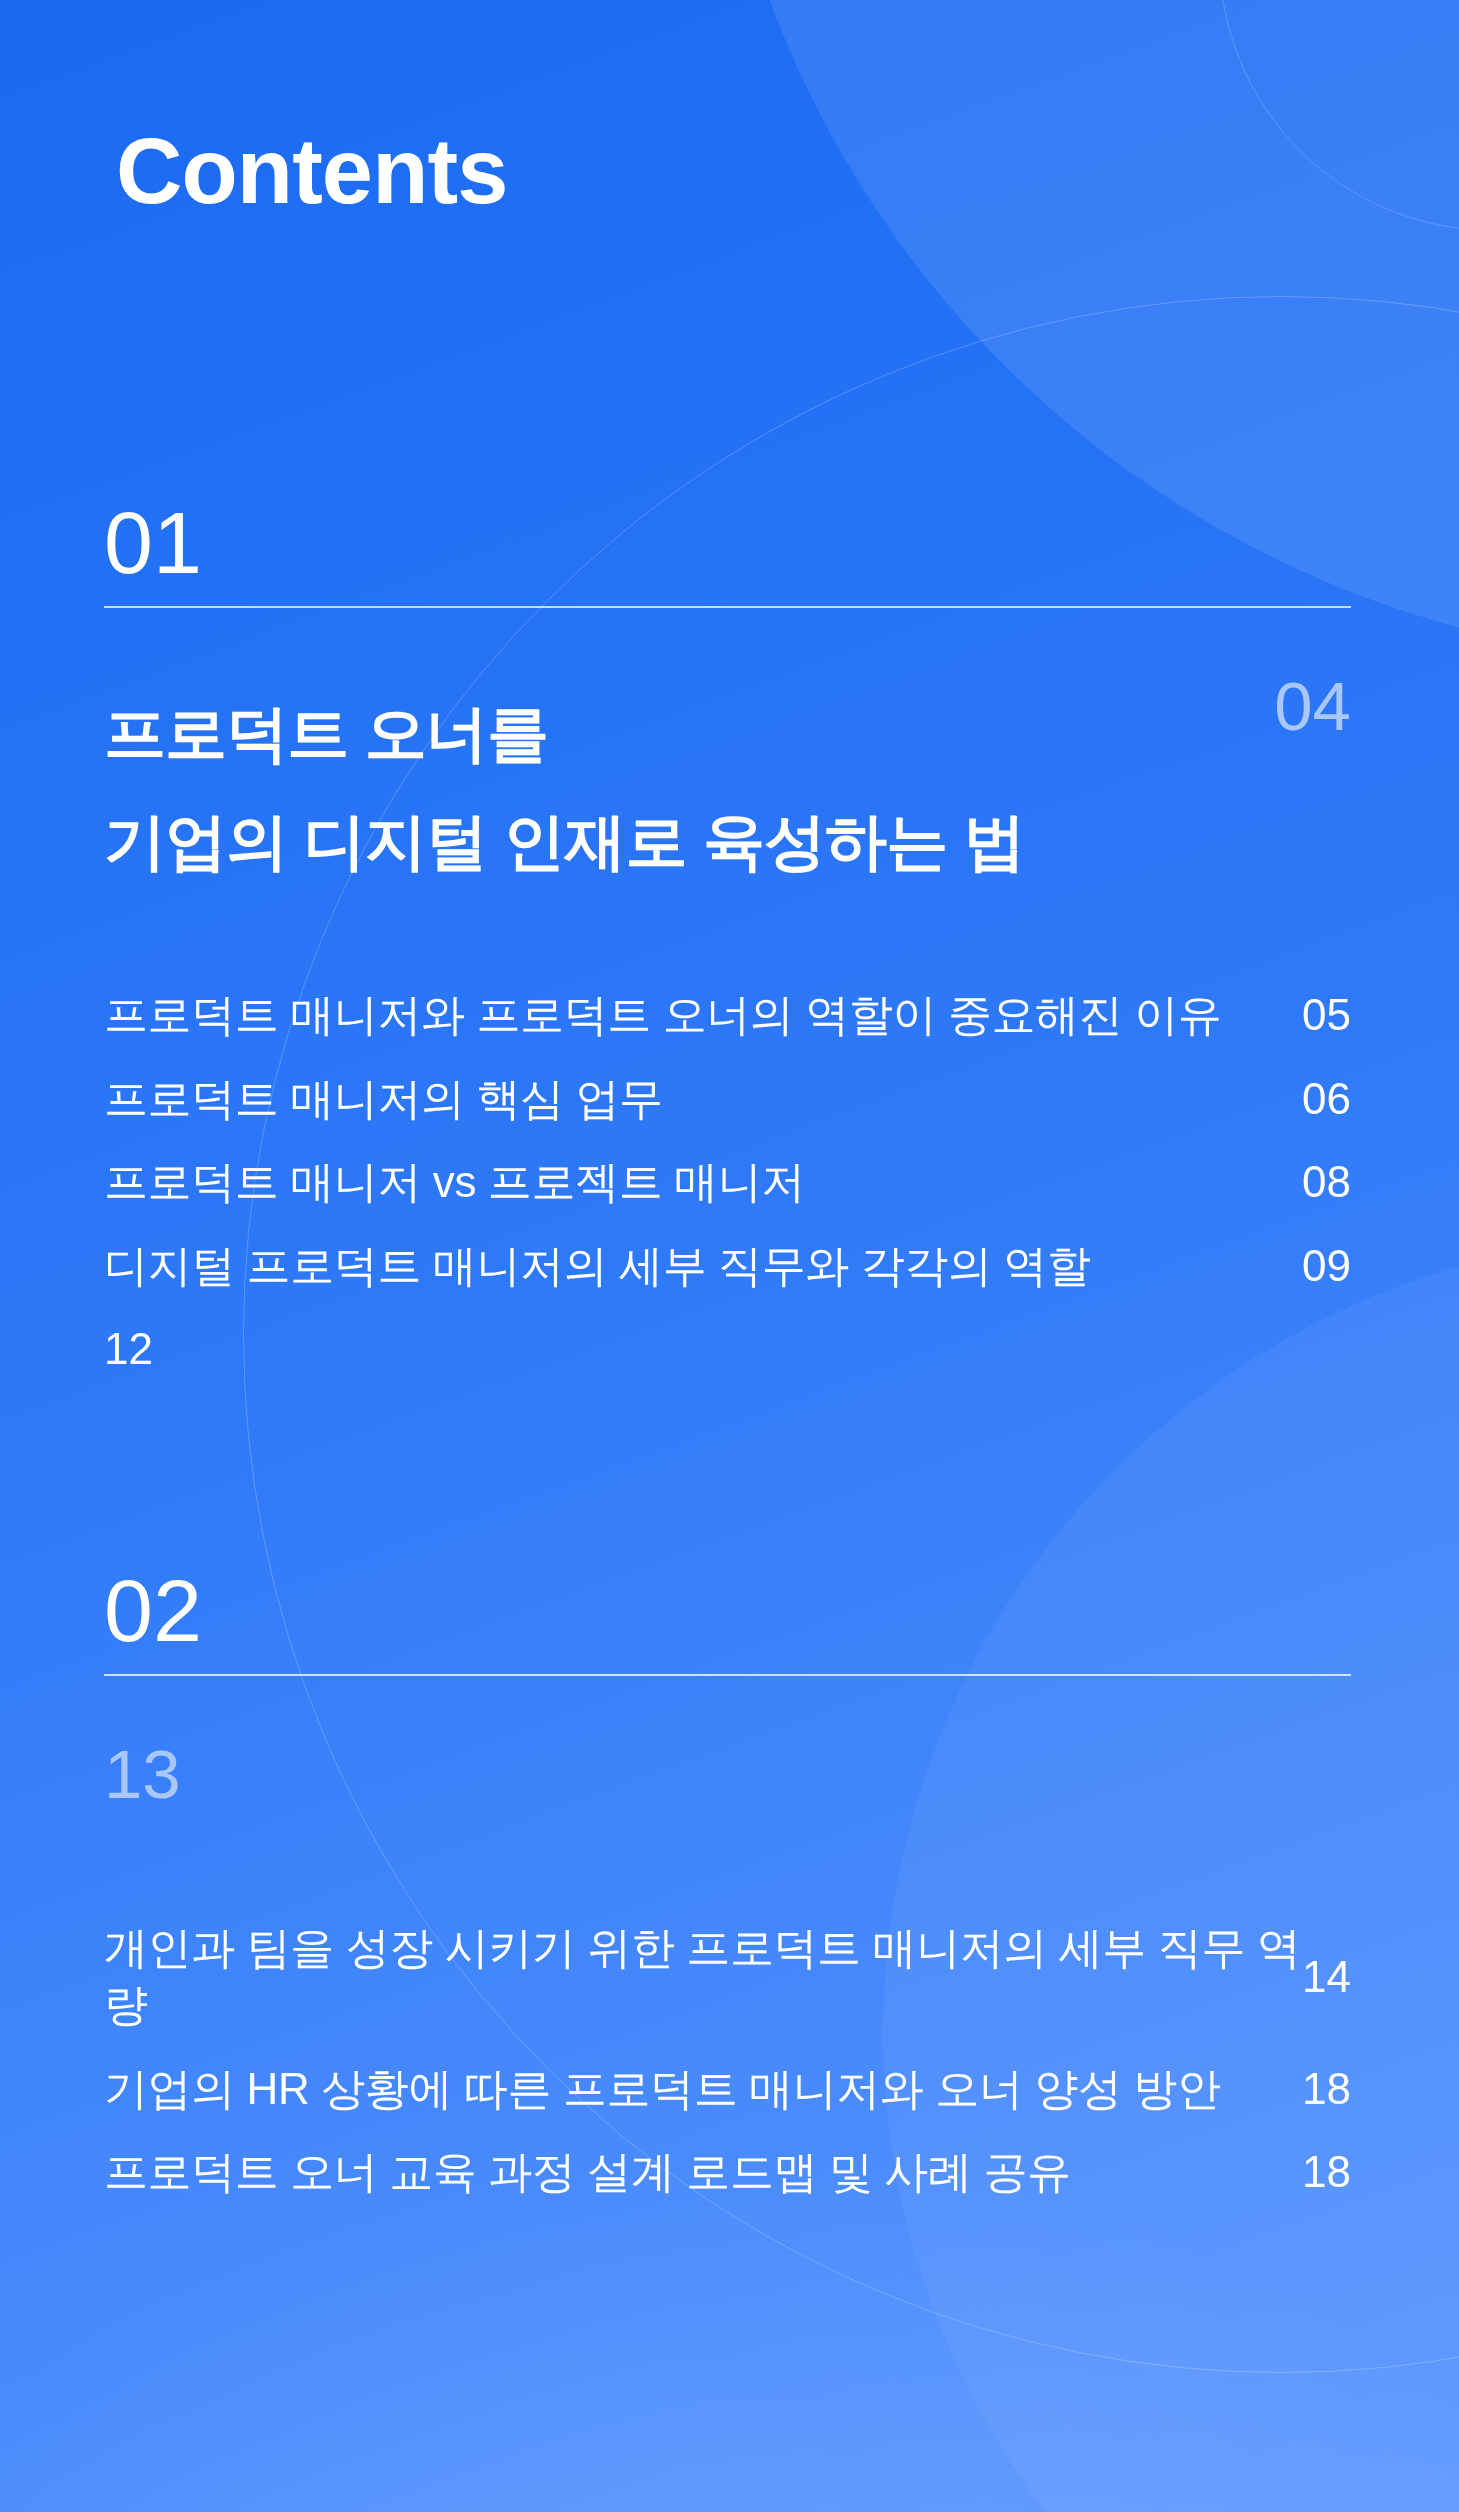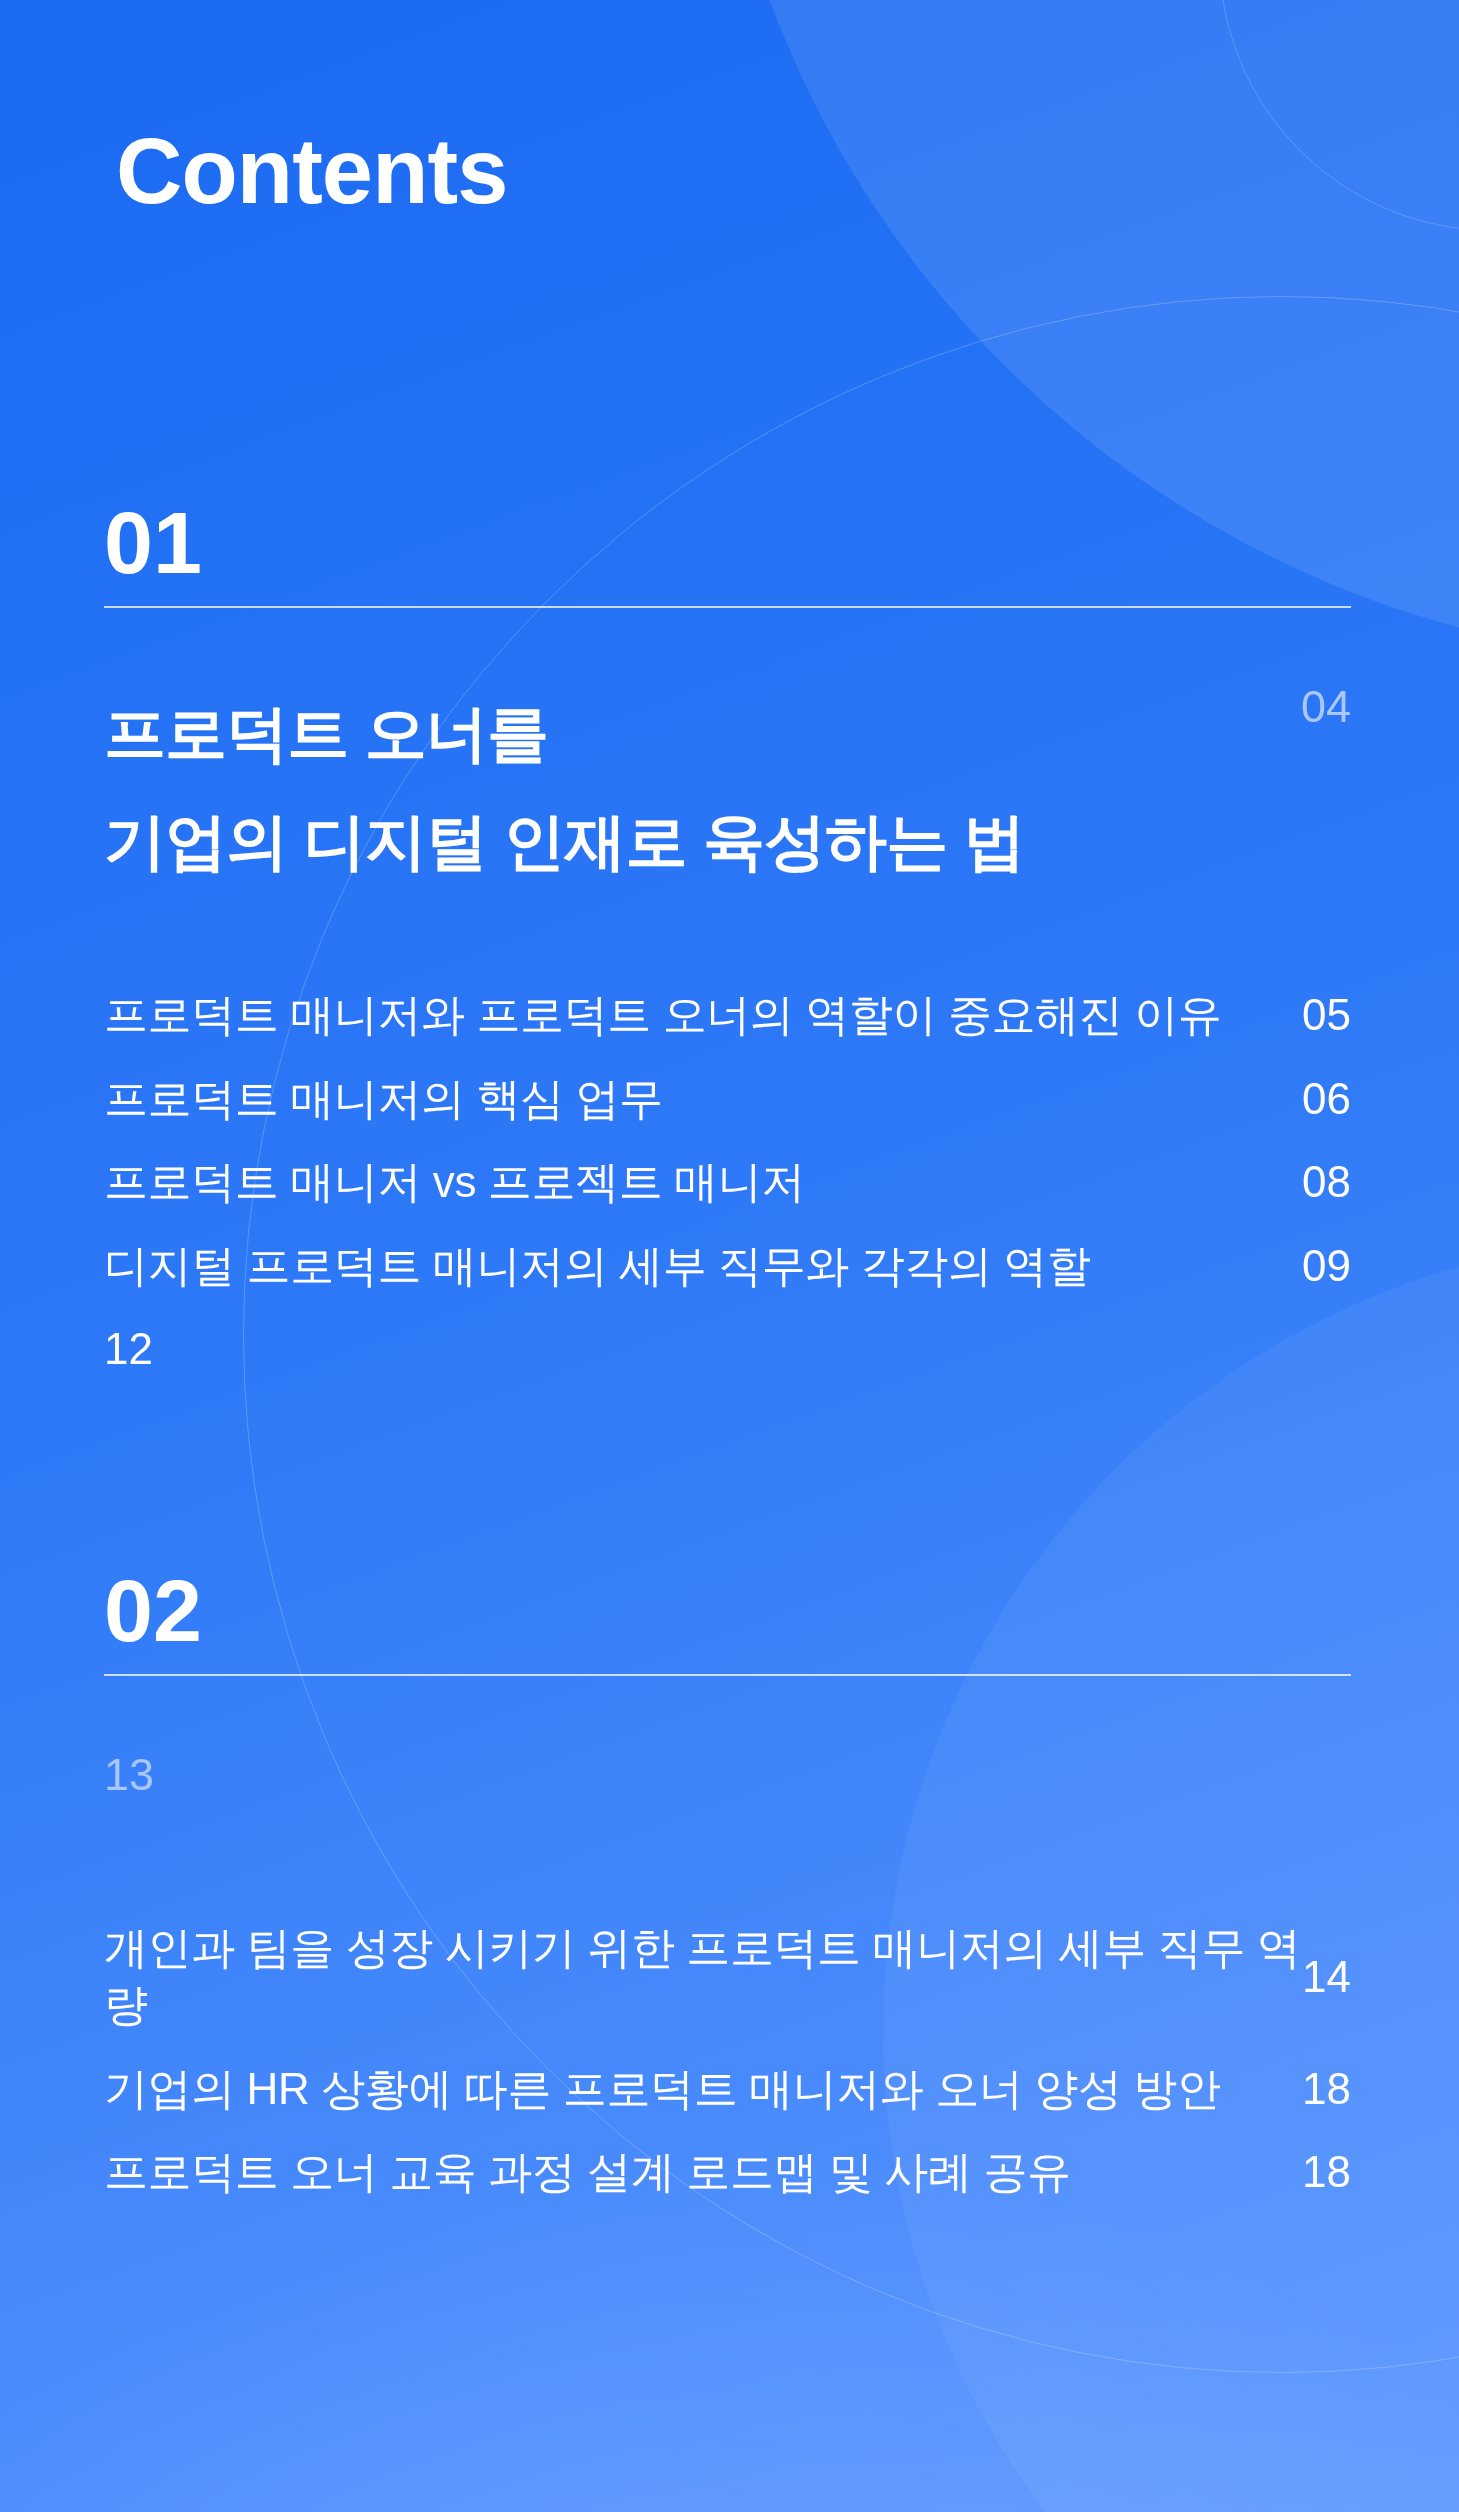--- a/index.html
+++ b/index.html
@@ -69,21 +69,21 @@
     position: absolute;
     left: 0;
     width: 100%;
   }
   .toc-section.sec-1 { top: 499px; }
   .toc-section.sec-2 { top: 1567px; }
 
   .sec-num {
     font-size: 88px;
     line-height: 1;
-    font-weight: 700;
+    font-weight: 400;
   }
   .divider {
     margin-top: 19.4px;
     width: 100%;
     height: 1.8px;
     background: rgba(255,255,255,0.75);
   }
   .sec-head {
     display: flex;
     justify-content: space-between;
@@ -92,21 +92,21 @@
   }
   .sec-title {
     margin: 0;
     font-size: 62px;
     line-height: 81px;
     font-weight: 700;
     letter-spacing: -0.9px;
   }
   .sec-title .line { display: block; margin-top: 27px; }
   .sec-page {
-    font-size: 45px;
+    font-size: 69px;
     line-height: 81px;
     font-weight: 400;
     color: #a9c7f9;
   }
 
   .items {
     list-style: none;
     margin: 104px 0 0 0;
     padding: 0;
   }

